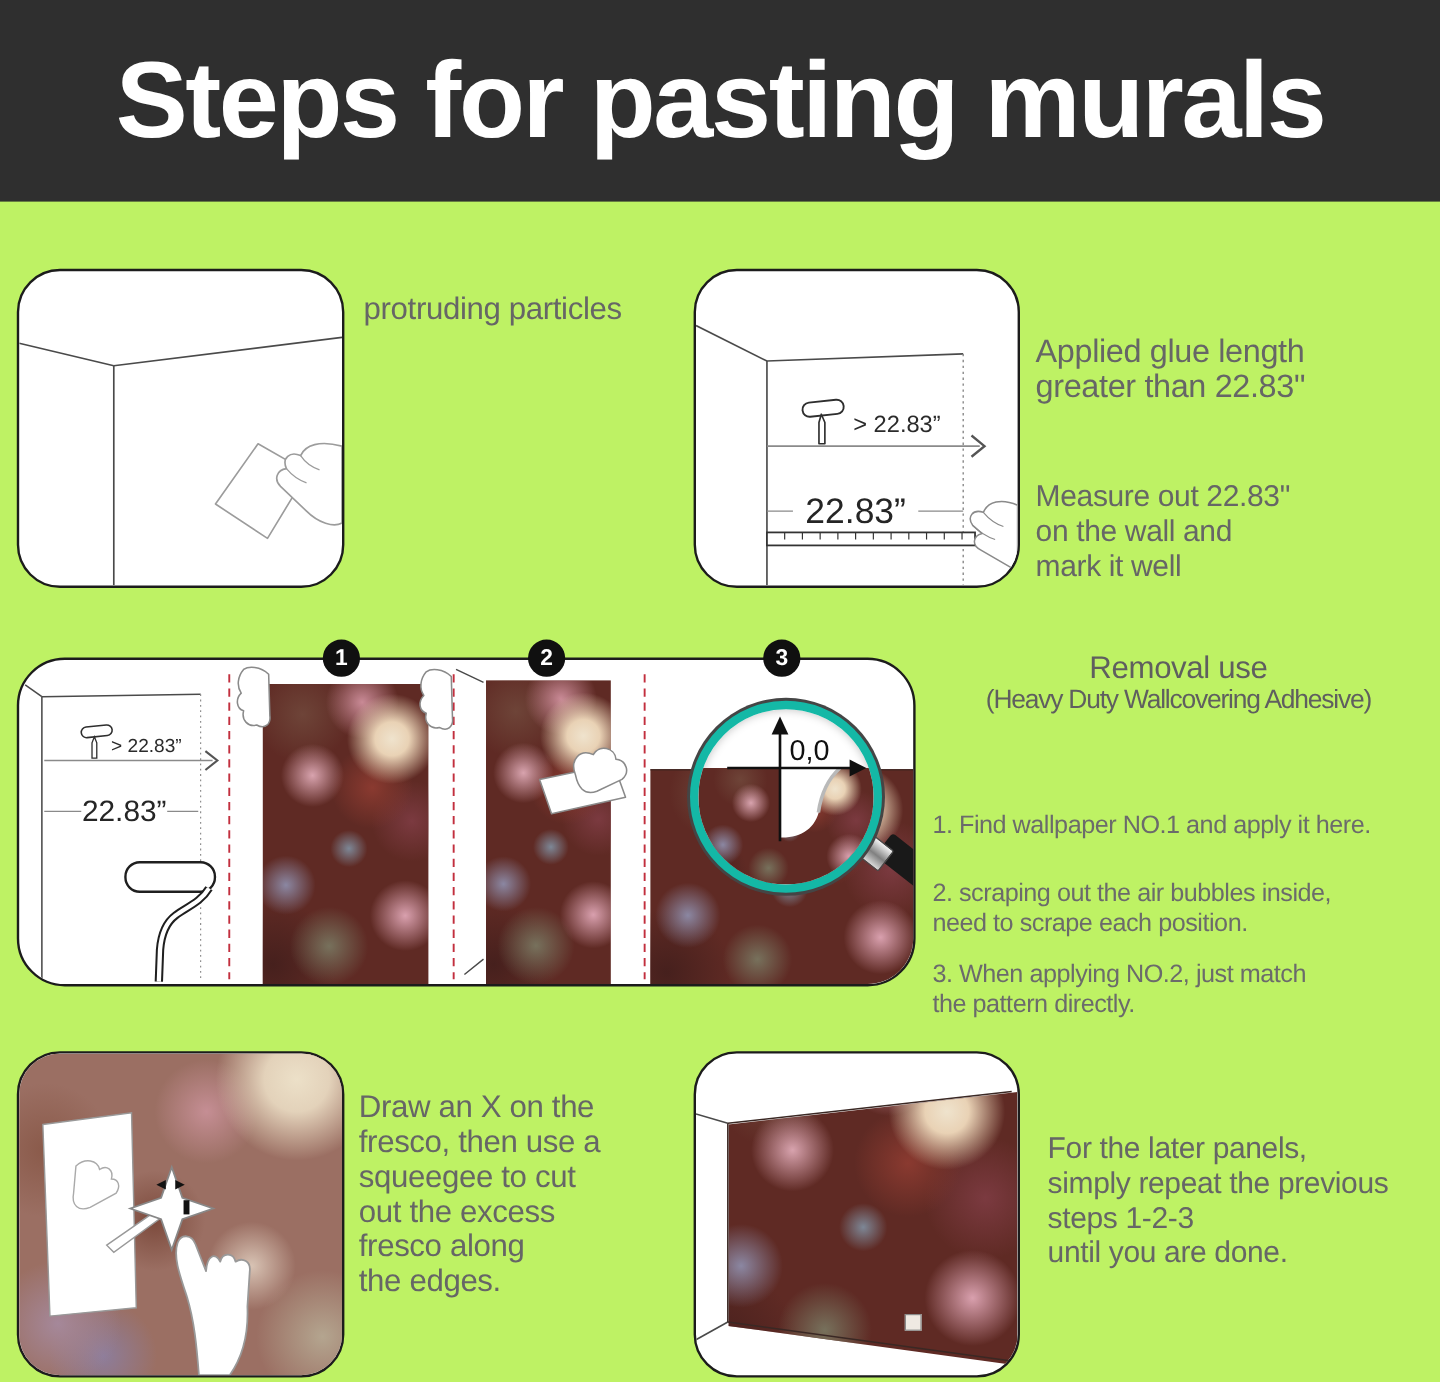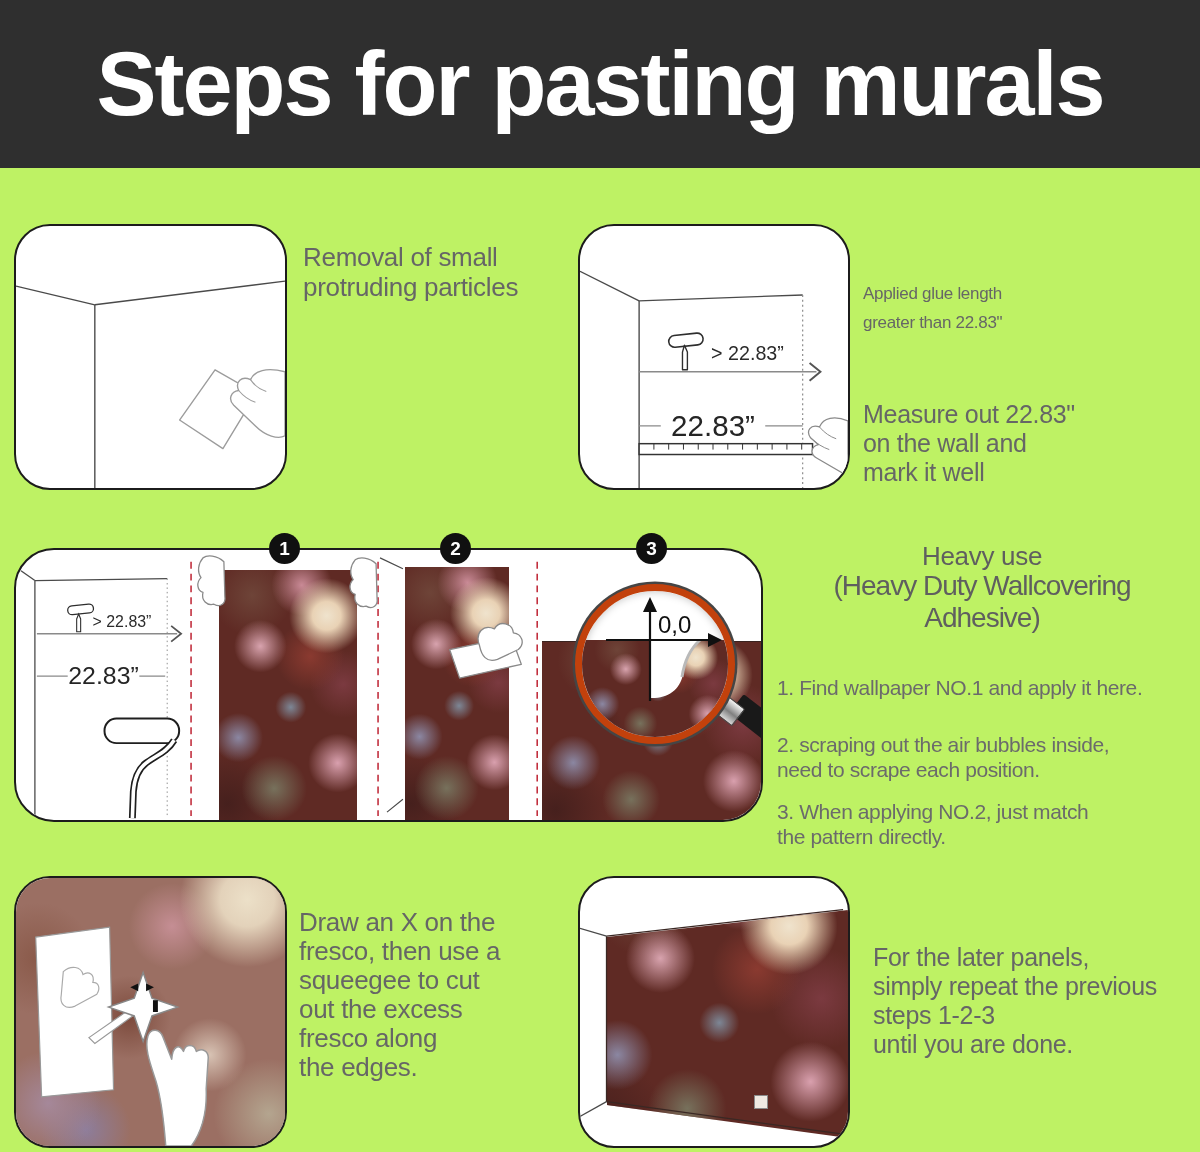--- a/index.html
+++ b/index.html
@@ -41,30 +41,30 @@
     radial-gradient(circle at 94% 88%, #b4a58f 0%, rgba(180,165,143,0) 16%),
     radial-gradient(circle at 8% 30%, #8a5a4a 0%, rgba(138,90,74,0) 18%);}
   .m-block{position:absolute;}
   
   .badge{position:absolute;width:31px;height:31px;border-radius:50%;background:#101010;
          color:#fff;font-weight:bold;font-size:19px;text-align:center;line-height:31px;z-index:5;}
   
   .caption{position:absolute;color:#666;letter-spacing:-0.3px;}
   .cap-line{white-space:nowrap;}
   .cap-a{left:303px;top:242px;font-size:26px;line-height:30px;}
-  .cap-b1{left:863px;top:279px;font-size:17px;line-height:29px;}
+  .cap-b1{left:863px;top:279px;font-size:27px;line-height:29px;}
   .cap-b2{left:863px;top:400px;font-size:25px;line-height:29px;}
   .cap-c{left:299px;top:908px;font-size:26px;line-height:29px;}
   .cap-d{left:873px;top:943px;font-size:25px;line-height:29px;}
   .heading1{left:777px;top:541px;width:410px;text-align:center;font-size:26px;color:#5f5f5f;}
-  .heading2{left:777px;top:570px;width:410px;text-align:center;font-size:28px;letter-spacing:-1px;color:#5f5f5f;}
+  .heading2{left:777px;top:570px;width:410px;text-align:center;font-size:22px;letter-spacing:-1px;color:#5f5f5f;}
   .item{position:absolute;left:777px;font-size:21px;line-height:25px;color:#6b6b6b;letter-spacing:-0.4px;margin-top:42px;}
   .item1{top:633px;}.item2{top:690px;}.item3{top:757px;}
   
-  .lens{position:absolute;left:559px;top:34px;width:146px;height:146px;border:7px solid #c2410c;
+  .lens{position:absolute;left:559px;top:34px;width:146px;height:146px;border:7px solid #14b8a6;
         border-radius:50%;background:#fff;overflow:hidden;z-index:4;
         box-shadow:0 0 0 2.5px #454545, inset 0 0 8px rgba(0,0,0,.25);}
   .lens-mural{position:absolute;left:0;top:49px;width:146px;height:97px;}
   .lens svg{position:absolute;left:0;top:0;width:146px;height:146px;}
   .ferrule{position:absolute;left:694px;top:147px;width:30px;height:20px;transform:rotate(38deg);
            background:linear-gradient(#f5f5f5,#808080 55%,#d9d9d9);border:1px solid #4a4a4a;
            border-radius:2px;z-index:3;}
   .handle{position:absolute;left:714px;top:160px;width:60px;height:24px;transform:rotate(38deg);
           background:#191919;border-radius:3px 8px 8px 3px;z-index:2;}
   .tag{position:absolute;left:174px;top:217px;width:12px;height:12px;background:#efe9e2;
@@ -89,21 +89,20 @@
       </g>
       <g stroke="#9c9c9c" stroke-width="1.4" fill="#fff" stroke-linejoin="round">
         <path d="M166,197 L202,146 L244,170 L210,226 Z"></path>
         <path d="M273,148 C254,143 242,147 238,156 C229,152 222,158 226,167 C218,168 215,176 221,182 L243,203 C253,213 266,217 273,213 Z"></path>
         <path d="M238,156 C242,162 248,166 254,168" stroke-width="1.1" fill="none"></path>
         <path d="M226,167 C231,173 237,177 243,179" stroke-width="1.1" fill="none"></path>
       </g>
     </svg>
   </section>
   <div class="caption cap-a">
-    <div class="cap-line">Removal of small</div>
     <div class="cap-line">protruding particles</div>
   </div>
 
   <section class="panel p-b">
     <svg viewBox="0 0 272 266" preserveAspectRatio="none">
       <g stroke="#4a4a4a" stroke-width="1.4" fill="none">
         <path d="M0,46 L60,76"></path>
           <path d="M60,76 L226,70"></path>
           <path d="M60,76 L60,266"></path>
       </g>
@@ -195,21 +194,21 @@
         <polygon points="68,6 61,21 75,21" fill="#101010"></polygon>
         <text x="76" y="42" font-size="24" fill="#101010">0,0</text>
       </svg>
     </div>
   </section>
 
   <div class="badge" style="left:269px;top:533px;">1</div>
   <div class="badge" style="left:440px;top:533px;">2</div>
   <div class="badge" style="left:636px;top:533px;">3</div>
 
-  <div class="caption heading1">Heavy use</div>
+  <div class="caption heading1">Removal use</div>
   <div class="caption heading2">(Heavy Duty Wallcovering Adhesive)</div>
   <div class="item item1">
     <div class="cap-line">1. Find wallpaper NO.1 and apply it here.</div>
   </div>
   <div class="item item2">
     <div class="cap-line">2. scraping out the air bubbles inside,</div>
     <div class="cap-line">need to scrape each position.</div>
   </div>
   <div class="item item3">
     <div class="cap-line">3. When applying NO.2, just match</div>

